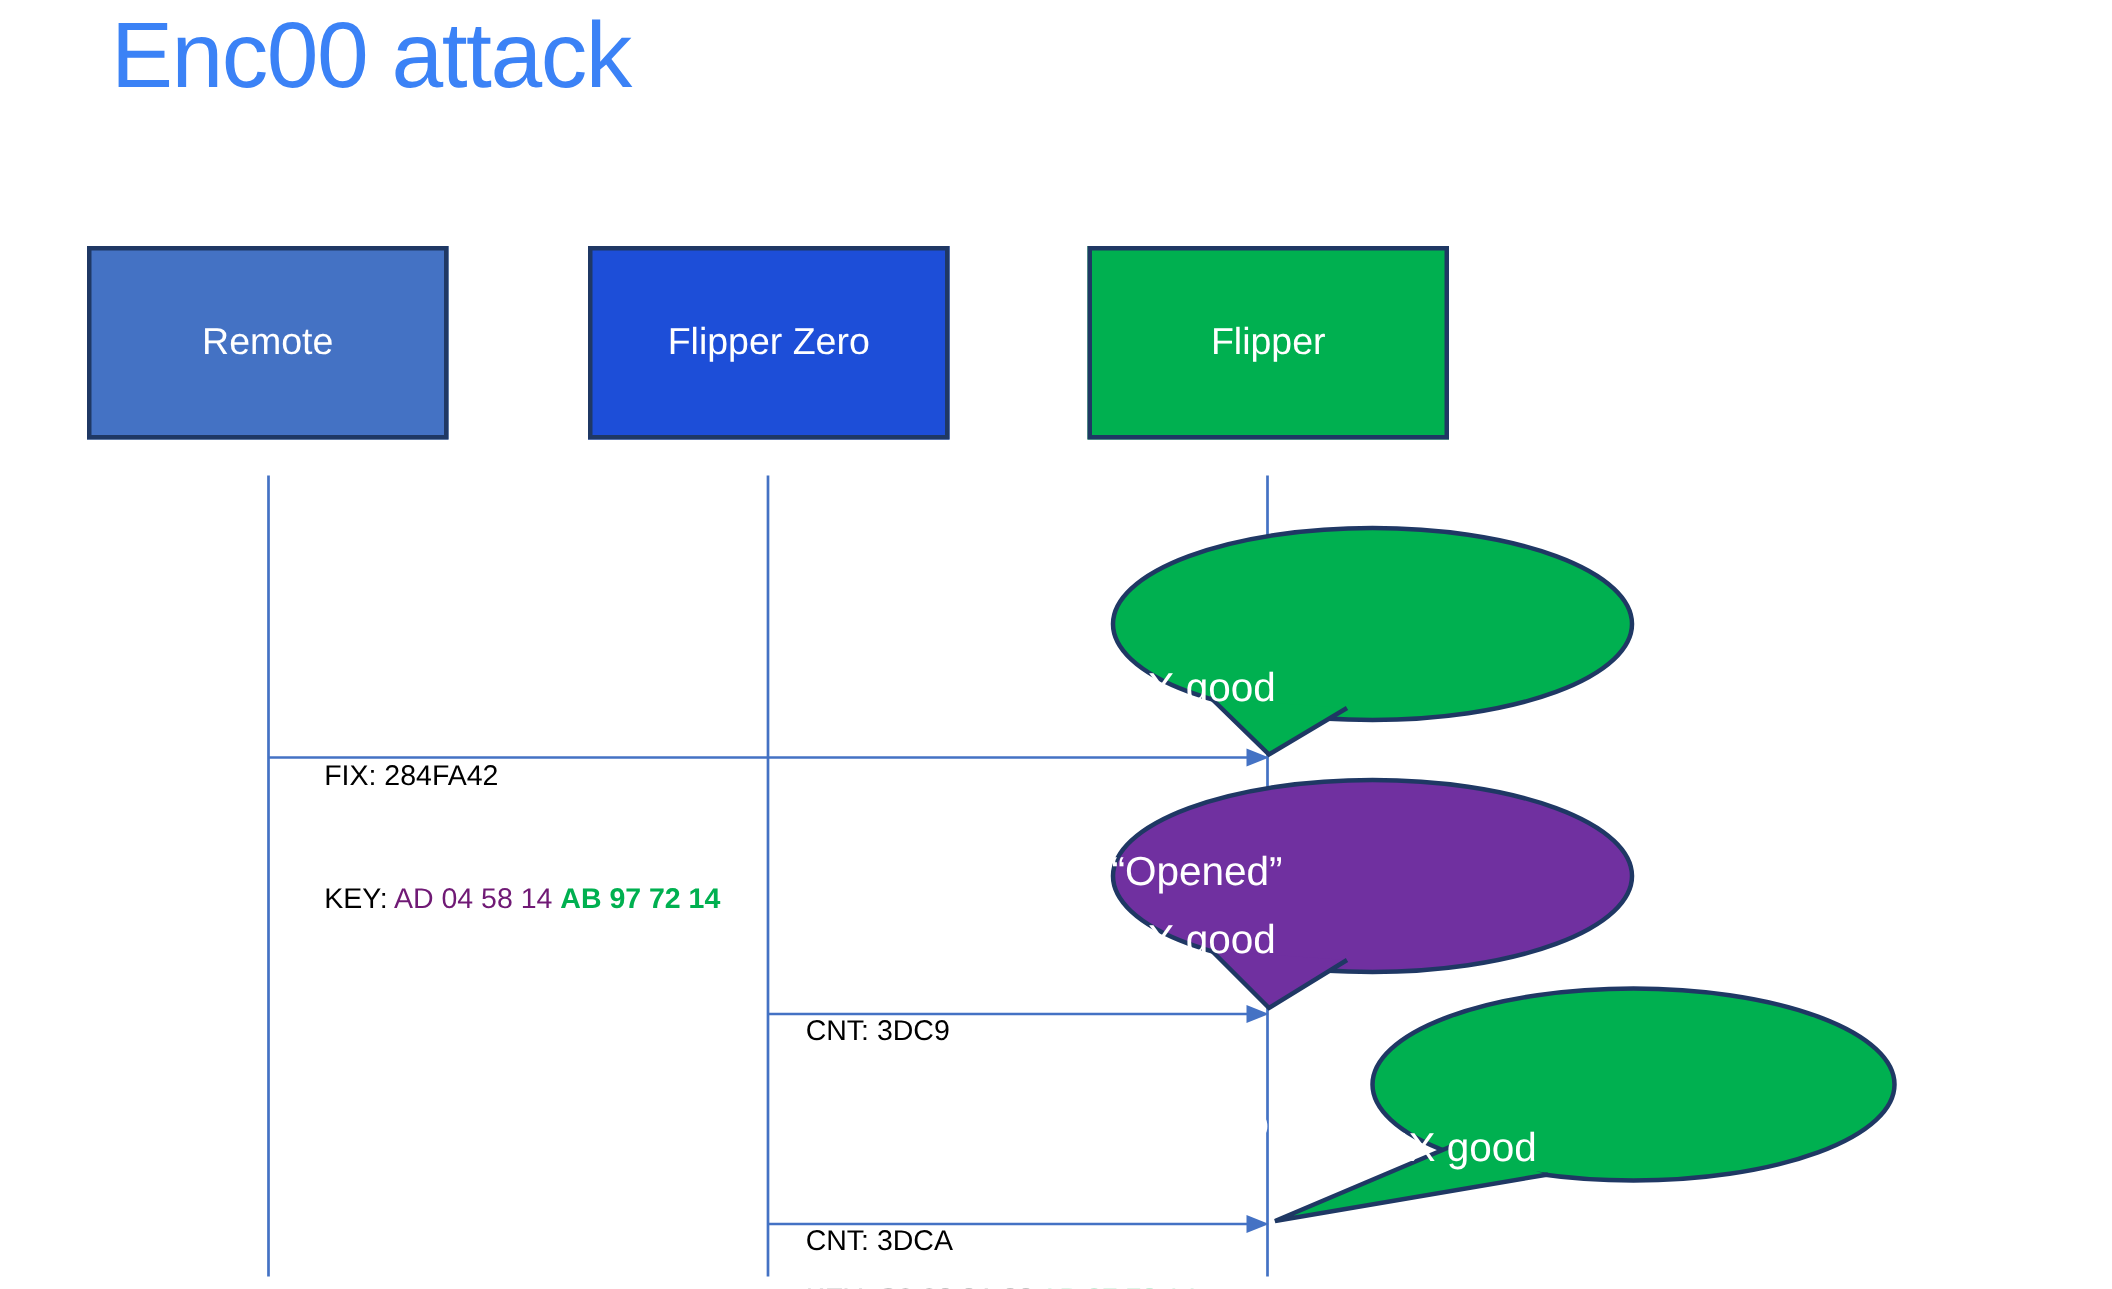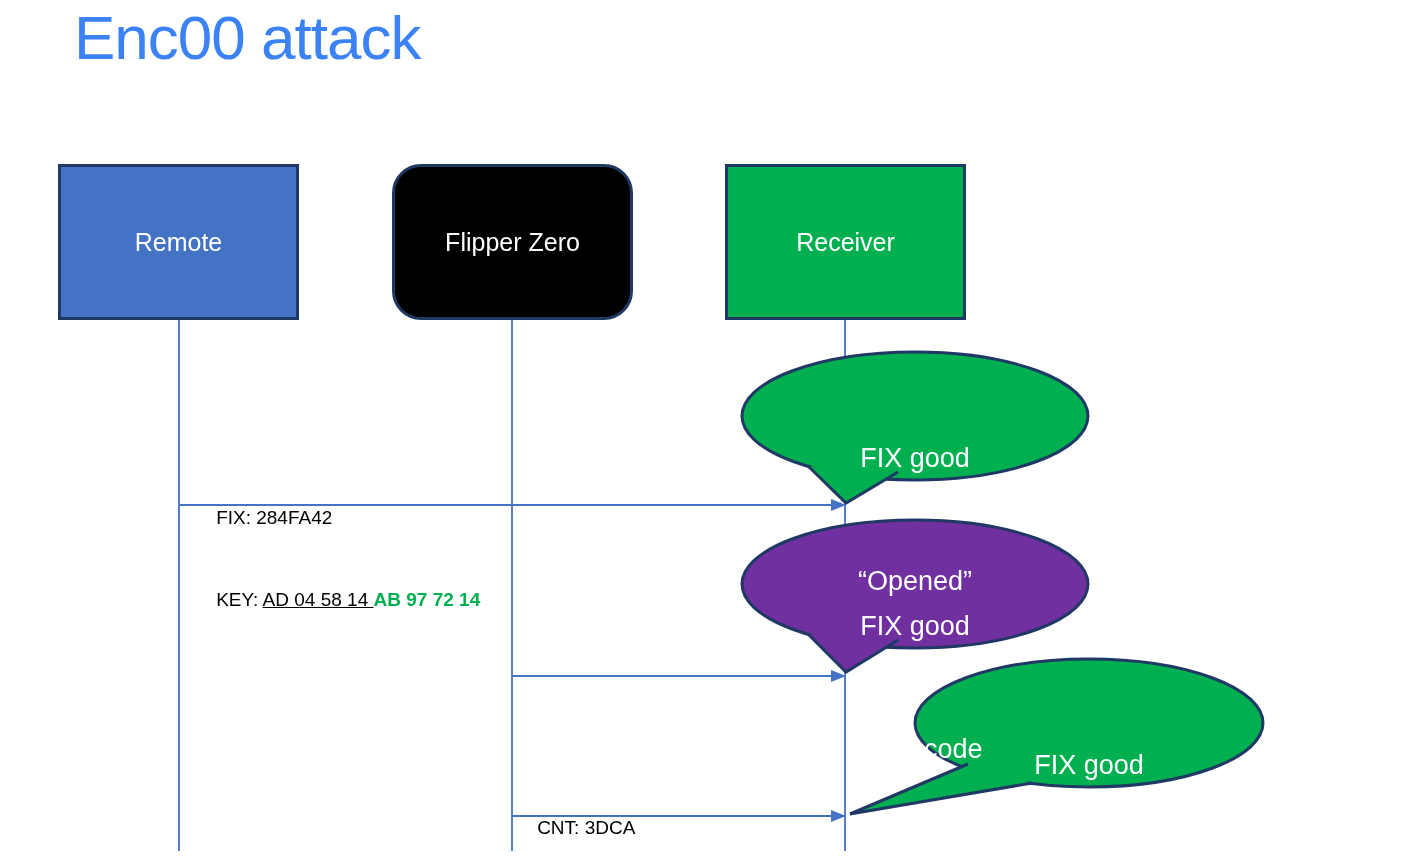--- a/index.html
+++ b/index.html
@@ -6,37 +6,37 @@
   .slide {
     position:relative; width:1408px; height:859px; background:#ffffff;
     font-family:"Liberation Sans", sans-serif; overflow:hidden;
   }
   .title {
     position:absolute; left:74px; top:2px; margin:0;
     font-size:62px; font-weight:300; letter-spacing:-1px; color:#3b82f6;
   }
   .overlay { position:absolute; left:0; top:0; }
   .actor {
-    position:absolute; top:164px; width:241px; height:156px;
+    position:absolute; top:164px; width:241px; height:129px;
     border:3px solid #1F3864; box-sizing:border-box;
     display:flex; align-items:center; justify-content:center;
     color:#ffffff; font-size:25px;
   }
   .actor-remote   { left:58px;  background:#4472C4; }
-  .actor-flipper  { left:392px; background:#000000;border-radius:29px; }
+  .actor-flipper  { left:392px; background:#1d4ed8; }
   .actor-receiver { left:725px; background:#00B050; }
   .label {
     position:absolute; font-size:19px; color:#000000; white-space:pre;
     line-height:30px;
   }
-  .seg-red   { color:#000000;text-decoration:underline; }
+  .seg-red   { color:#701a75; }
   .seg-green-bold { color:#00B050; font-weight:700; }
   .seg-green { color:#00B050; }
   .bubble-text {
-    position:absolute; width:348px; text-align:center;
+    position:absolute; width:348px; text-align:left;
     color:#ffffff; font-size:27px; line-height:41px; white-space:pre;
   }
 </style>
 </head>
 <body>
 
 <div class="slide">
 
   <h1 class="title">Enc00 attack</h1>
 
@@ -78,30 +78,33 @@
     </g>
   </svg>
 
   <div class="actor actor-remote">
     <span>Remote</span>
   </div>
   <div class="actor actor-flipper">
     <span>Flipper Zero</span>
   </div>
   <div class="actor actor-receiver">
-    <span>Receiver</span>
+    <span>Flipper</span>
   </div>
 
   <div class="label" style="left:195px; top:473px;">
     <span>FIX: 284FA42</span>
   </div>
   <div class="label" style="left:195px; top:555px;">
     <span>KEY: </span><span class="seg-red">AD 04 58 14 </span><span class="seg-green-bold">AB 97 72 14</span>
   </div>
 
+  <div class="label" style="left:516px; top:643px;">
+    <span>CNT: 3DC9</span>
+  </div>
 
   <div class="label" style="left:516px; top:783px;">
     <span>CNT: 3DCA</span>
   </div>
   <div class="label" style="left:516px; top:822px;">
     <span>KEY: C0 02 8A 33 </span><span class="seg-green">AB 97 72 14</span>
   </div>
 
   <div class="bubble-text" style="left:741px; top:356px;">
     <div>FIX good</div>

